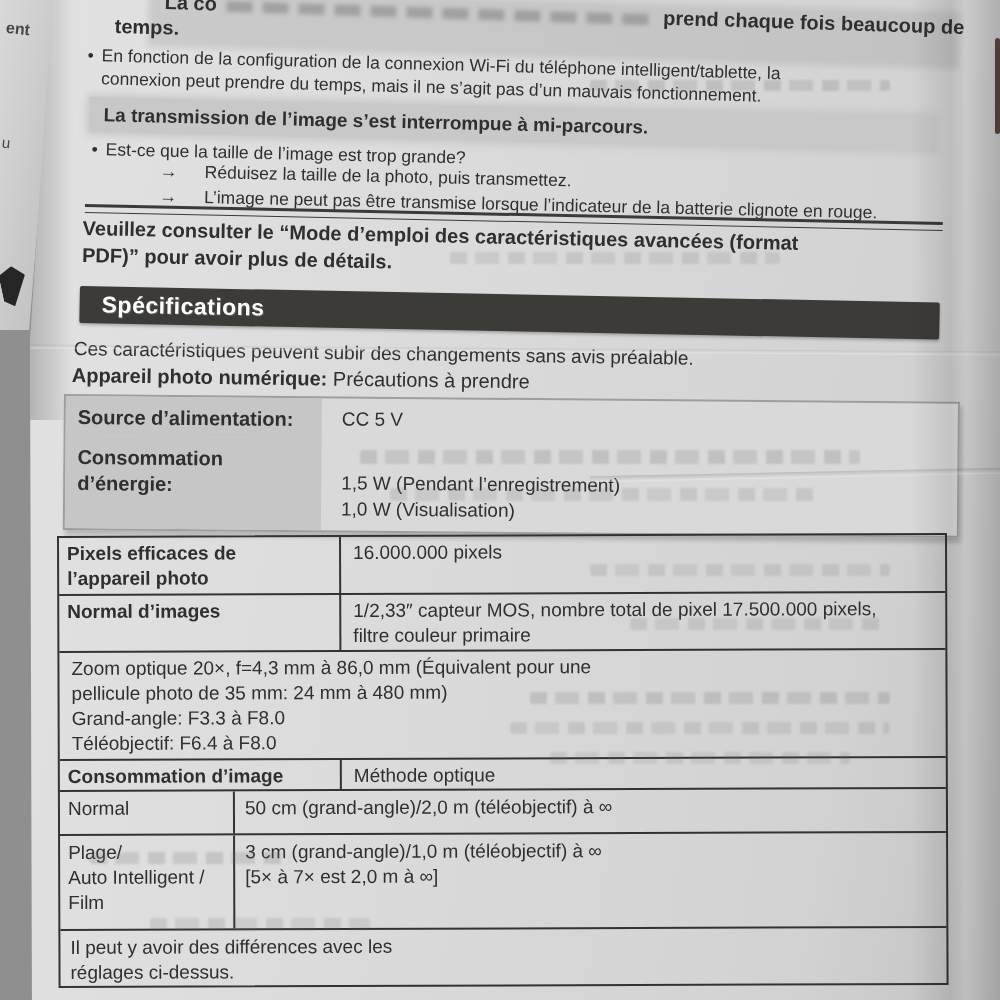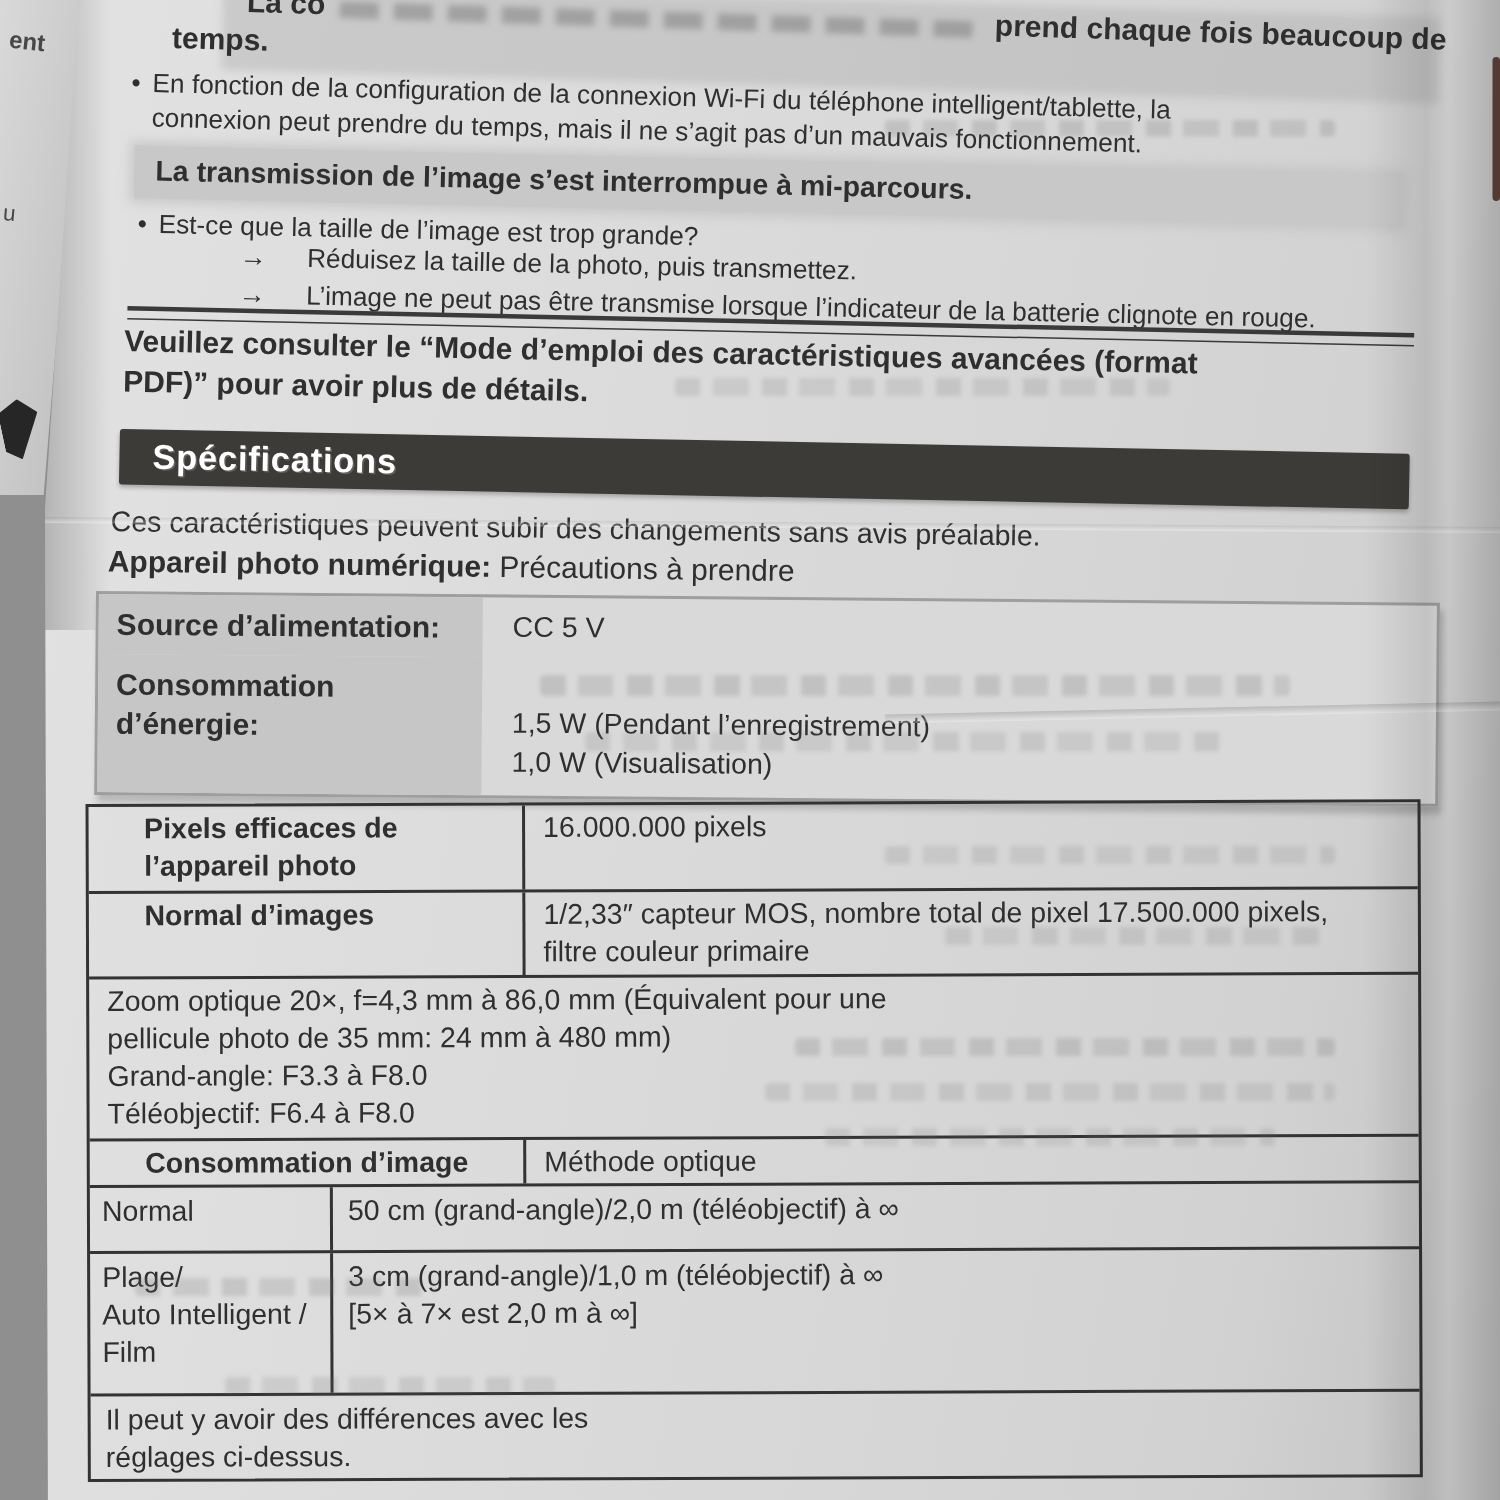--- a/index.html
+++ b/index.html
@@ -98,29 +98,29 @@
     width:890px;height:452px;border:2.5px solid #333;
     display:flex;flex-direction:column;font-size:19px;line-height:25px;box-sizing:border-box;
   }
   .srow{display:flex;box-sizing:border-box;}
   .srow + .srow{border-top:2.5px solid #333;}
   .srow.r1{height:58px;}
   .srow.r2{height:57px;}
   .srow.r3{height:114px;}
   .srow.r4{height:31px;}
   .srow.r5{flex:1;}
-  .c1{width:262px;border-right:2.5px solid #333;font-weight:700;padding:3px 8px;box-sizing:border-box;margin-left:29px;}
+  .c1{width:282px;border-right:2.5px solid #333;font-weight:700;padding:3px 8px;box-sizing:border-box;}
   .c2{flex:1;padding:3px 12px;box-sizing:border-box;}
   .c2.nested{padding:0;display:flex;flex-direction:column;}
   .subrow{display:flex;box-sizing:border-box;}
   .subrow + .subrow{border-top:2.5px solid #333;}
   .subrow.s1{height:42px;}
   .subrow.s2{height:95px;}
   .subrow.s3{flex:1;}
-  .mode-cell{width:162px;border-right:2.5px solid #333;padding:4px 8px;box-sizing:border-box;}
+  .mode-cell{width:175px;border-right:2.5px solid #333;padding:4px 8px;box-sizing:border-box;}
   .val-cell{flex:1;padding:4px 10px;box-sizing:border-box;}
 </style>
 </head>
 <body>
 
 <div class="neighbor">
   <span class="frag" style="left:6px;top:20px;font-size:16px;transform:rotate(6deg);">ent</span>
   <span class="frag" style="left:2px;top:134px;font-size:15px;font-weight:400;transform:rotate(5deg);">u</span>
   <span class="ink-mark"></span>
 </div>

